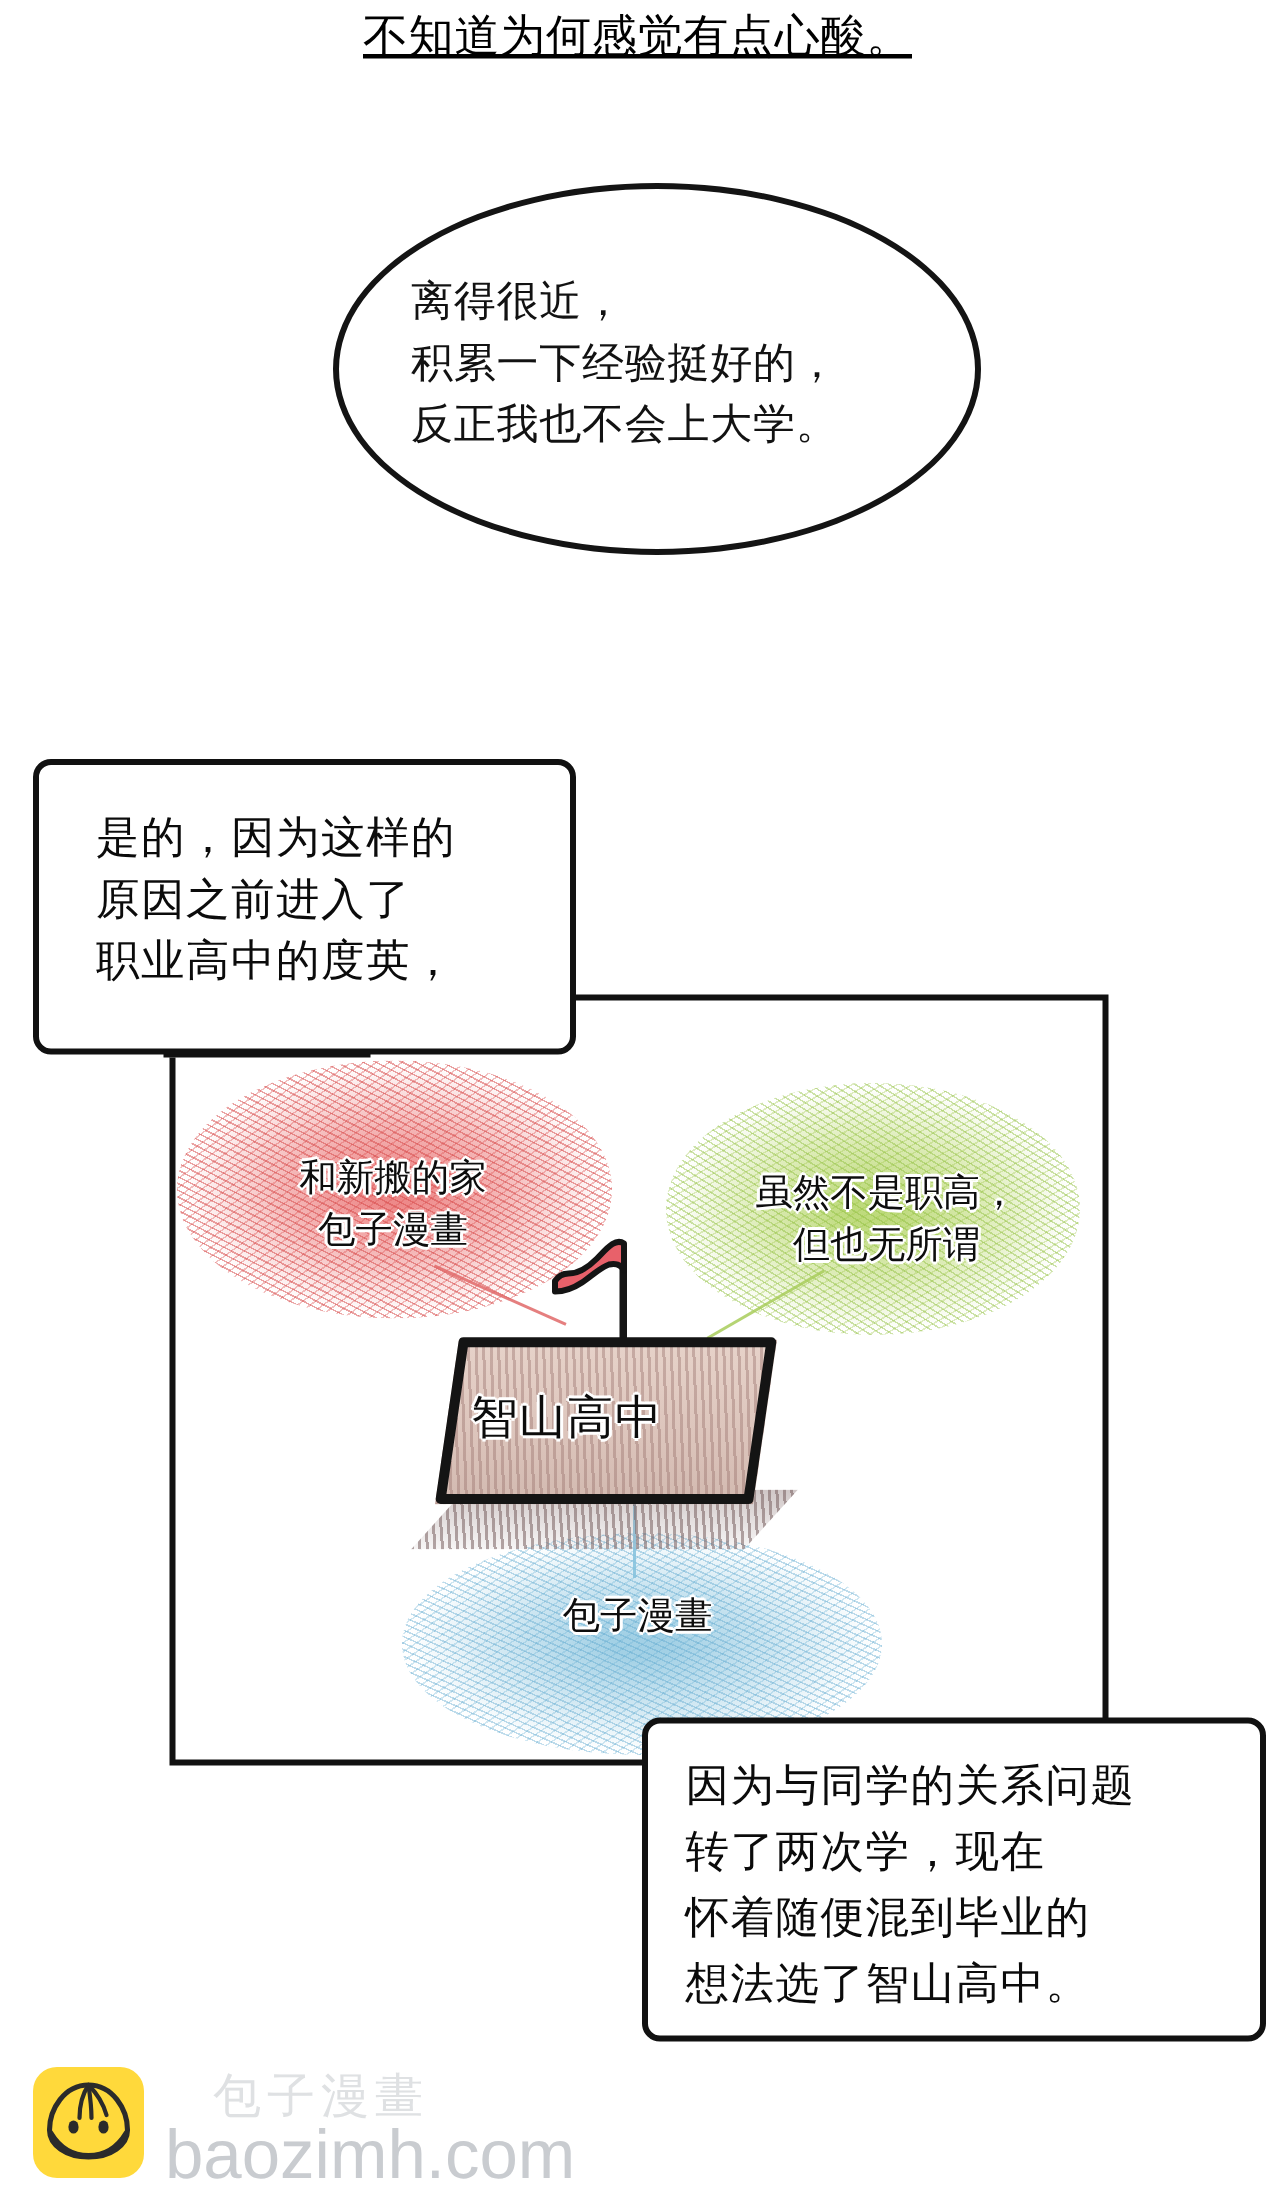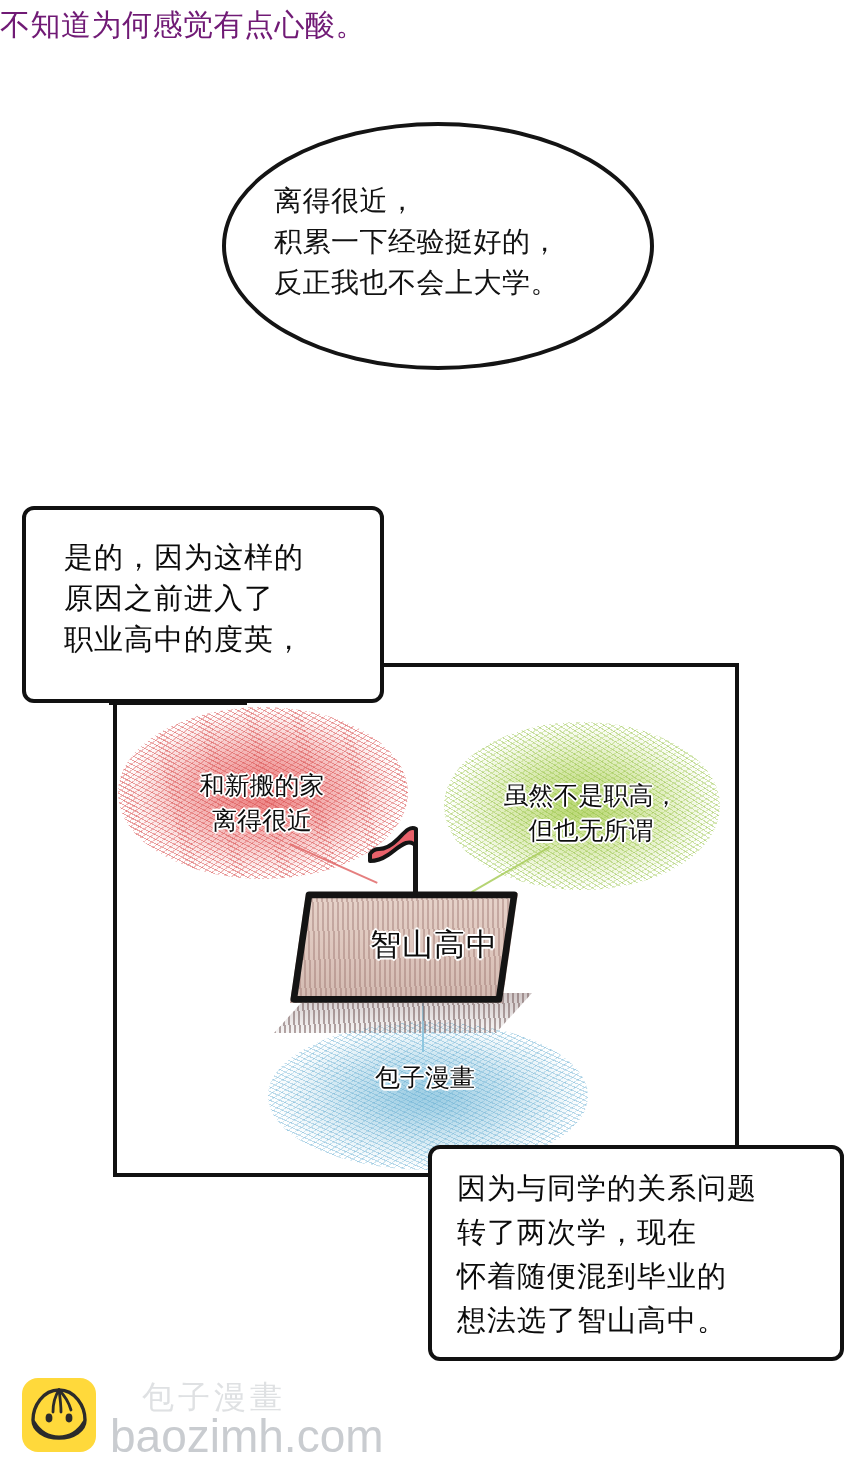--- a/index.html
+++ b/index.html
@@ -17,26 +17,28 @@
     background: #ffffff;
     overflow: hidden;
   }
 
   
   .top-narration {
     position: absolute;
     left: 0;
     top: 6px;
     width: 850px;
+    text-align: center;
     font-family: "Liberation Sans", "DejaVu Sans", sans-serif;
     font-size: 30px;
     line-height: 38px;
-    color: #701a75;
+    color: #000000;
     letter-spacing: 0.5px;
     white-space: pre;
+    text-decoration: underline;
   }
 
   
   .balloon {
     position: absolute;
     left: 222px;
     top: 122px;
     width: 432px;
     height: 248px;
     border: 4px solid #141414;
@@ -235,40 +237,40 @@
     left: -2px;
     top: 76px;
     width: 232px;
     height: 114px;
   }
   .bldg-name {
     position: absolute;
     left: 24px;
     top: 110px;
     width: 184px;
-    text-align: right;
+    text-align: left;
     font-size: 31px;
     line-height: 40px;
     color: #0c0c0c;
     letter-spacing: 1px;
     text-shadow:
       2px 0 0 #fff, -2px 0 0 #fff, 0 2px 0 #fff, 0 -2px 0 #fff,
       1px 1px 0 #fff, -1px 1px 0 #fff, 1px -1px 0 #fff, -1px -1px 0 #fff;
   }
 
   
   .caption-box {
     position: absolute;
     background: #ffffff;
     border: 4px solid #111111;
     border-radius: 12px;
     box-sizing: border-box;
   }
   .caption-text {
-    font-family: Liberation Mono, monospace;
+    font-family: Liberation Sans, sans-serif;
     color: #0b0b0b;
     white-space: pre;
     letter-spacing: 1px;
   }
   .cap-tl {
     left: 22px;
     top: 506px;
     width: 362px;
     height: 197px;
   }
@@ -356,21 +358,21 @@
 
   <div class="cloud cloud-red" style="left:118px;top:707px;"></div>
   <div class="cloud cloud-green" style="left:444px;top:722px;"></div>
   <div class="cloud cloud-blue" style="left:268px;top:1022px;"></div>
 
   <div class="connector conn-red"></div>
   <div class="connector conn-green"></div>
   <div class="connector conn-blue"></div>
 
   <div class="cloud-label label-red">和新搬的家
-离得很近</div>
+包子漫畫</div>
   <div class="cloud-label label-green">虽然不是职高，
 但也无所谓</div>
   <div class="cloud-label label-blue">包子漫畫</div>
 
   <div class="building-wrap">
 
     <div class="bldg-shadow"></div>
 
     <div class="flag-pole"></div>
     <svg class="flag-svg" width="96" height="62" viewBox="0 0 96 62">

